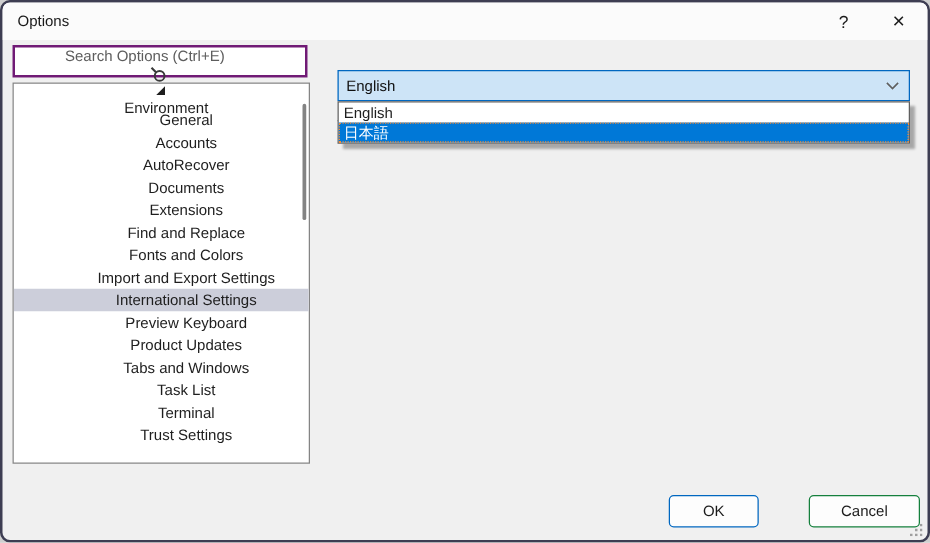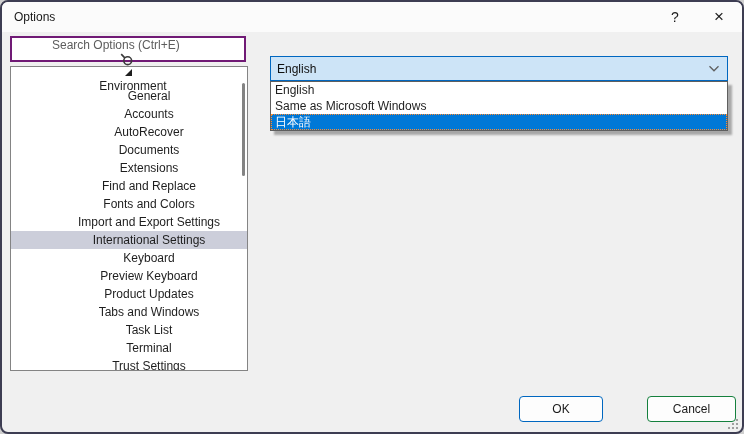--- a/index.html
+++ b/index.html
@@ -86,21 +86,21 @@
     background: var(--selection-blue, #0078d7); color: #ffffff;
     outline: 1px dotted var(--focus-dots, #ff8c2e); outline-offset: -1px;
   }
   
   .btn {
     position: absolute; top: 394px; height: 26px;
     background: #fdfdfd; border-radius: 4px;
     font: 12px "Liberation Sans", sans-serif; color: #1b1b1b;
     display: flex; align-items: center; justify-content: center; cursor: default;
   }
-  .btn-ok { left: 517px; width: 84px; border: 1px solid var(--accent-blue, #0067c0); }
+  .btn-ok { left: 533px; width: 72px; border: 1px solid var(--accent-blue, #0067c0); }
   .btn-cancel { left: 645px; width: 89px; border: 1px solid #15803d; }
   .resize-grip { position: absolute; right: 4px; bottom: 4px; width: 10px; height: 10px; }
 </style>
 </head>
 <body>
 
 <div class="window">
 
   <div class="titlebar">
     <span class="title">Options</span>
@@ -154,23 +154,20 @@
         </div>
 
         <div class="tree-row">
           <span class="tree-label">Import and Export Settings</span>
         </div>
 
         <div class="tree-row selected">
           <span class="tree-label">International Settings</span>
         </div>
 
-        <div class="tree-row">
-          <span class="tree-label">Keyboard</span>
-        </div>
 
         <div class="tree-row">
           <span class="tree-label">Preview Keyboard</span>
         </div>
 
         <div class="tree-row">
           <span class="tree-label">Product Updates</span>
         </div>
 
         <div class="tree-row">
@@ -202,23 +199,20 @@
       </svg>
     </span>
   </div>
 
   <div class="dropdown">
 
       <div class="dd-row">
         <span>English</span>
       </div>
 
-      <div class="dd-row">
-        <span>Same as Microsoft Windows</span>
-      </div>
 
       <div class="dd-row highlighted">
         <span>日本語</span>
       </div>
     </div>
 
   <button class="btn btn-ok">OK</button>
   <button class="btn btn-cancel">Cancel</button>
 
   <span class="resize-grip">

